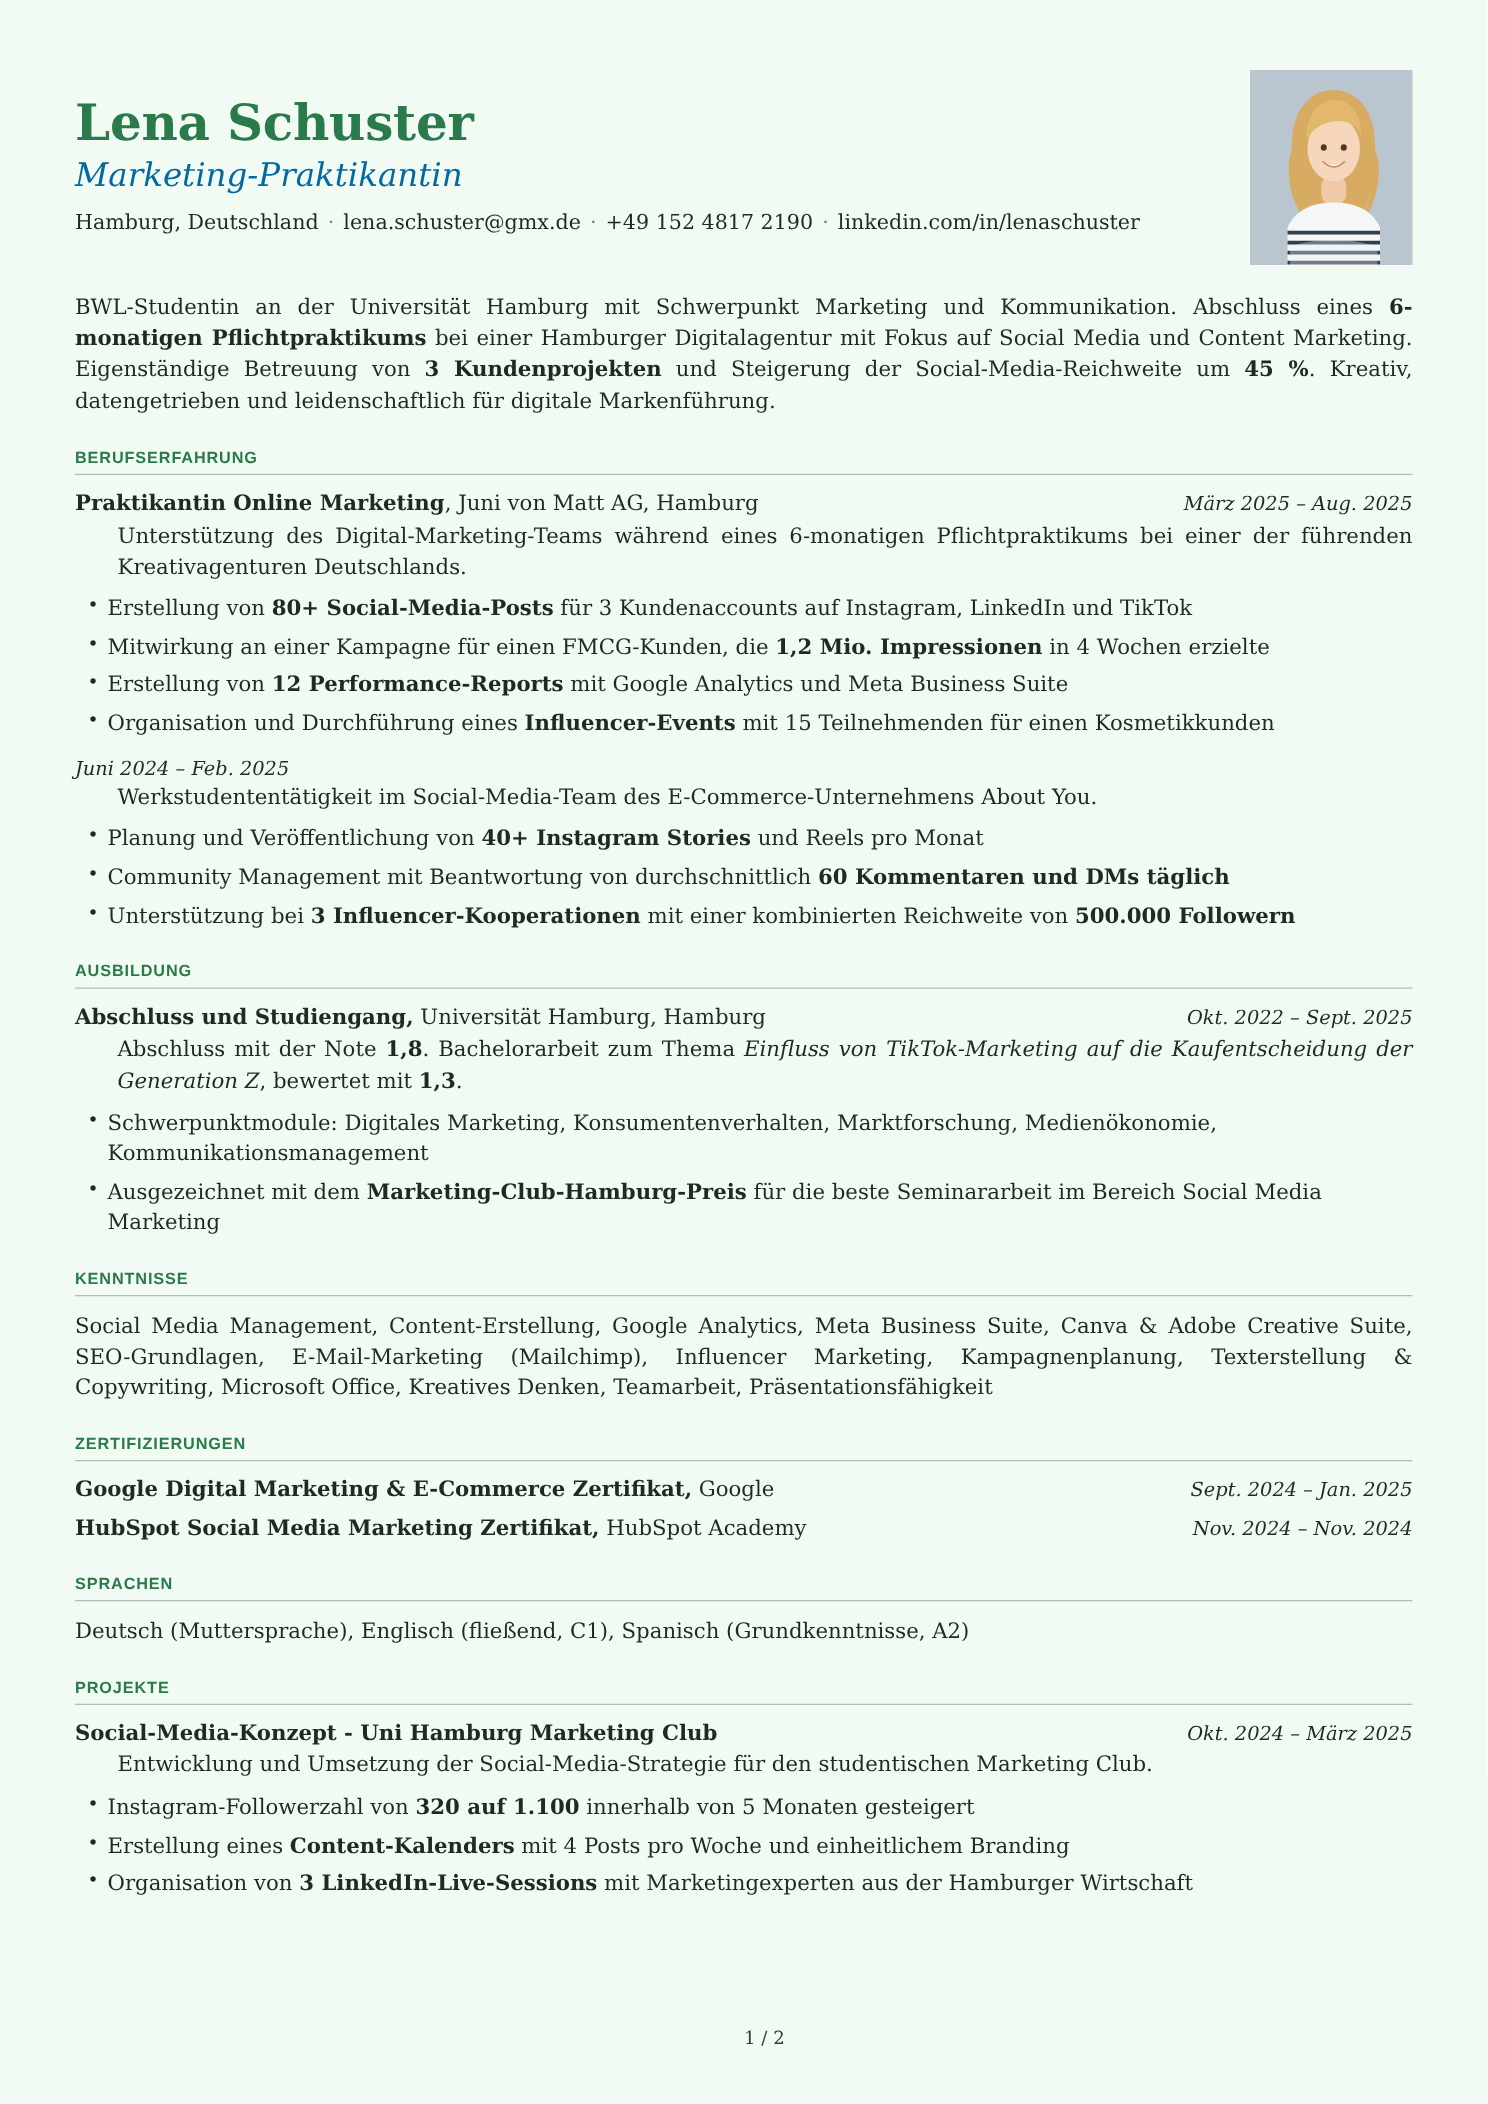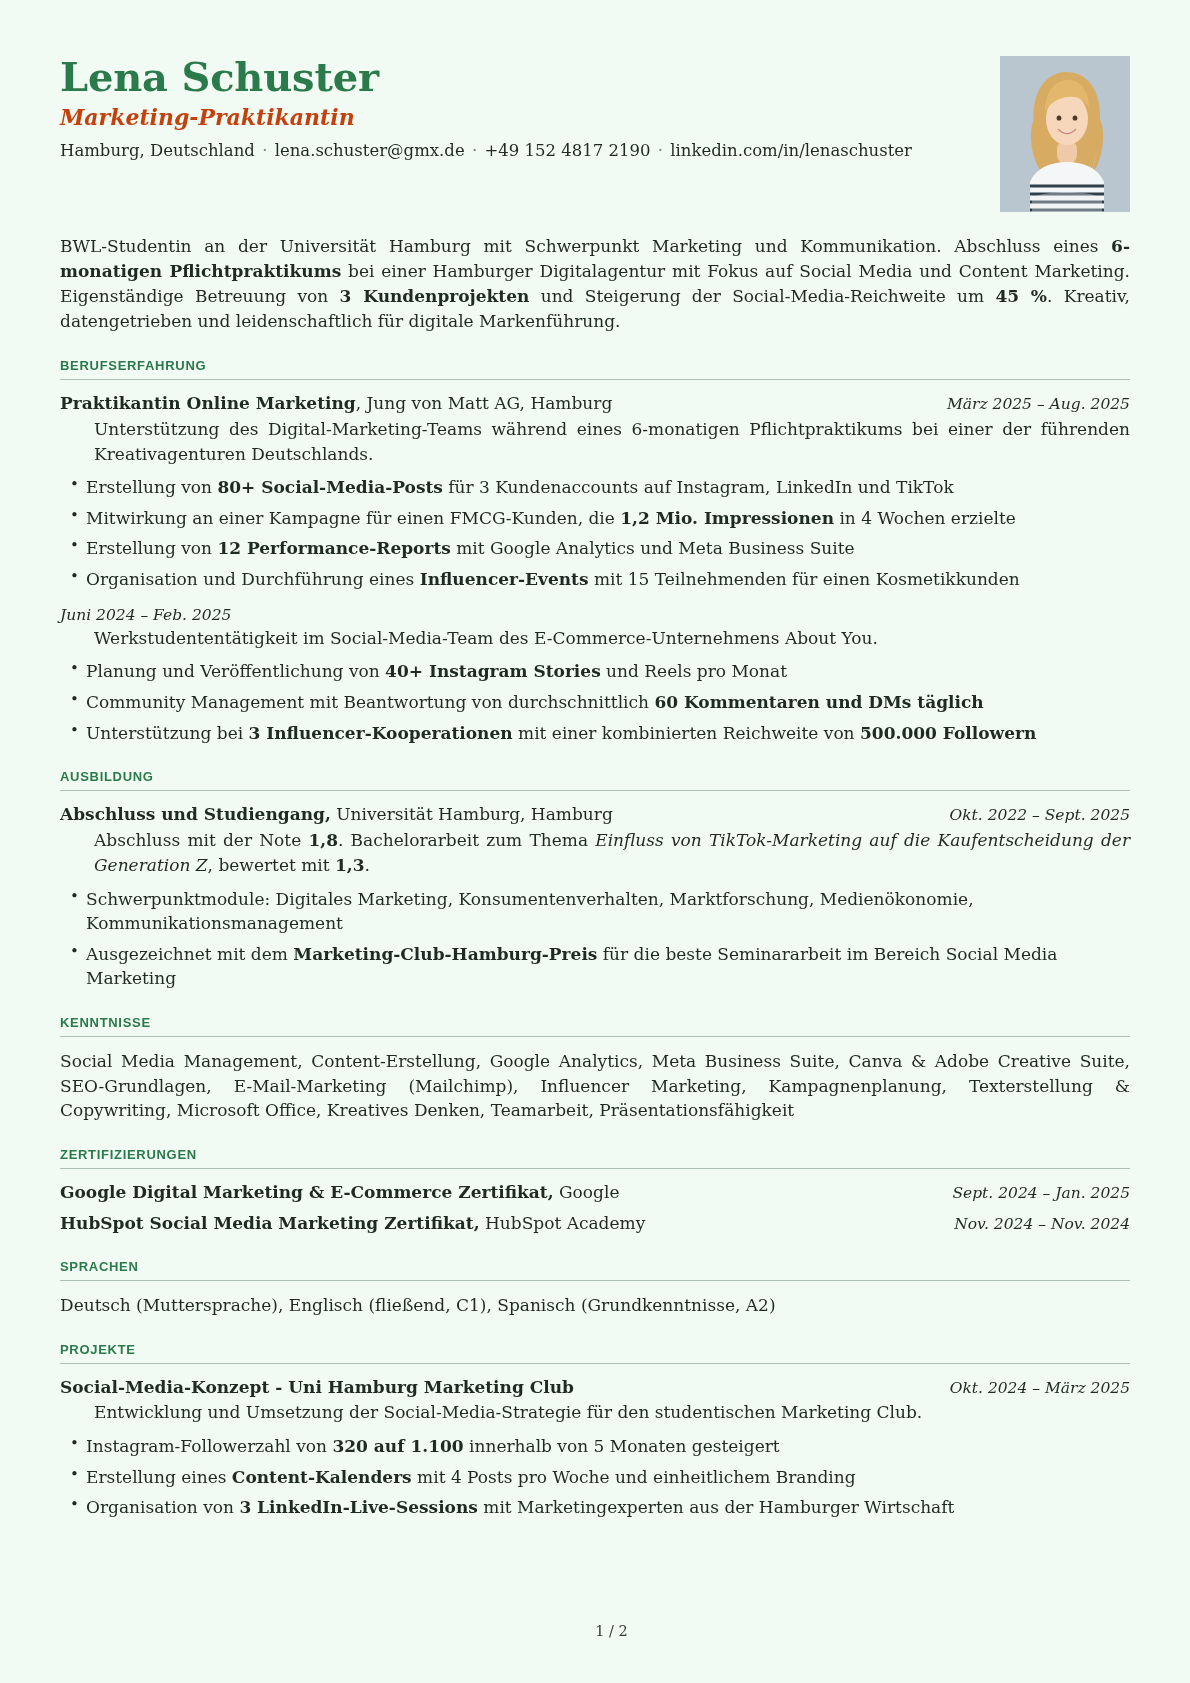--- a/index.html
+++ b/index.html
@@ -16,38 +16,38 @@
     box-sizing: border-box;
     padding: 56px 60px 0 60px;
     font-family: "DejaVu Serif", "Liberation Serif", serif;
     color: #1d2b24;
     overflow: hidden;
   }
 
   
   .header {
     display: flex;
-    align-items: flex-start;
+    align-items: center;
     justify-content: space-between;
   }
   .header-left { flex: 1 1 auto; min-width: 0; padding-right: 24px; }
   .name {
     font-family: "DejaVu Serif", "Liberation Serif", serif;
     font-size: 40px;
     font-weight: 700;
     letter-spacing: -0.2px;
     color: #2b7a4b;
     line-height: 1.05;
     margin: 0 0 6px 0;
   }
   .title {
-    font-size: 22px;
+    font-size: 26px;
     font-style: italic;
-    font-weight: 700;
-    color: #c2410c;
+    font-weight: 400;
+    color: #0369a1;
     margin: 0 0 10px 0;
     line-height: 1.2;
   }
   .contact {
     font-size: 16.5px;
     line-height: 1.35;
     color: #1d2b24;
     margin: 0;
   }
   .contact .sep { color: #6d8579; padding: 0 2px; }
@@ -215,21 +215,21 @@
   </div>
 
   <p class="summary">BWL-Studentin an der Universität Hamburg mit Schwerpunkt Marketing und Kommunikation. Abschluss eines <b>6-monatigen Pflichtpraktikums</b> bei einer Hamburger Digitalagentur mit Fokus auf Social Media und Content Marketing. Eigenständige Betreuung von <b>3 Kundenprojekten</b> und Steigerung der Social-Media-Reichweite um <b>45 %</b>. Kreativ, datengetrieben und leidenschaftlich für digitale Markenführung.</p>
 
   <div class="section">
     <div class="section-heading">BERUFSERFAHRUNG</div>
     <div class="rule"></div>
     <div>
         <div class="entry">
           <div class="entry-head">
-            <div class="entry-title"><span class="role">Praktikantin Online Marketing</span><span>, Jung von Matt AG, Hamburg</span></div>
+            <div class="entry-title"><span class="role">Praktikantin Online Marketing</span><span>, Juni von Matt AG, Hamburg</span></div>
             <div class="entry-date">März 2025 – Aug. 2025</div>
           </div>
           <div class="entry-sub">Unterstützung des Digital-Marketing-Teams während eines 6-monatigen Pflichtpraktikums bei einer der führenden Kreativagenturen Deutschlands.</div>
           <ul class="bullets">
             <li>Erstellung von <b>80+ Social-Media-Posts</b> für 3 Kundenaccounts auf Instagram, LinkedIn und TikTok</li>
             <li>Mitwirkung an einer Kampagne für einen FMCG-Kunden, die <b>1,2 Mio. Impressionen</b> in 4 Wochen erzielte</li>
             <li>Erstellung von <b>12 Performance-Reports</b> mit Google Analytics und Meta Business Suite</li>
             <li>Organisation und Durchführung eines <b>Influencer-Events</b> mit 15 Teilnehmenden für einen Kosmetikkunden</li>
           </ul>
         </div>

